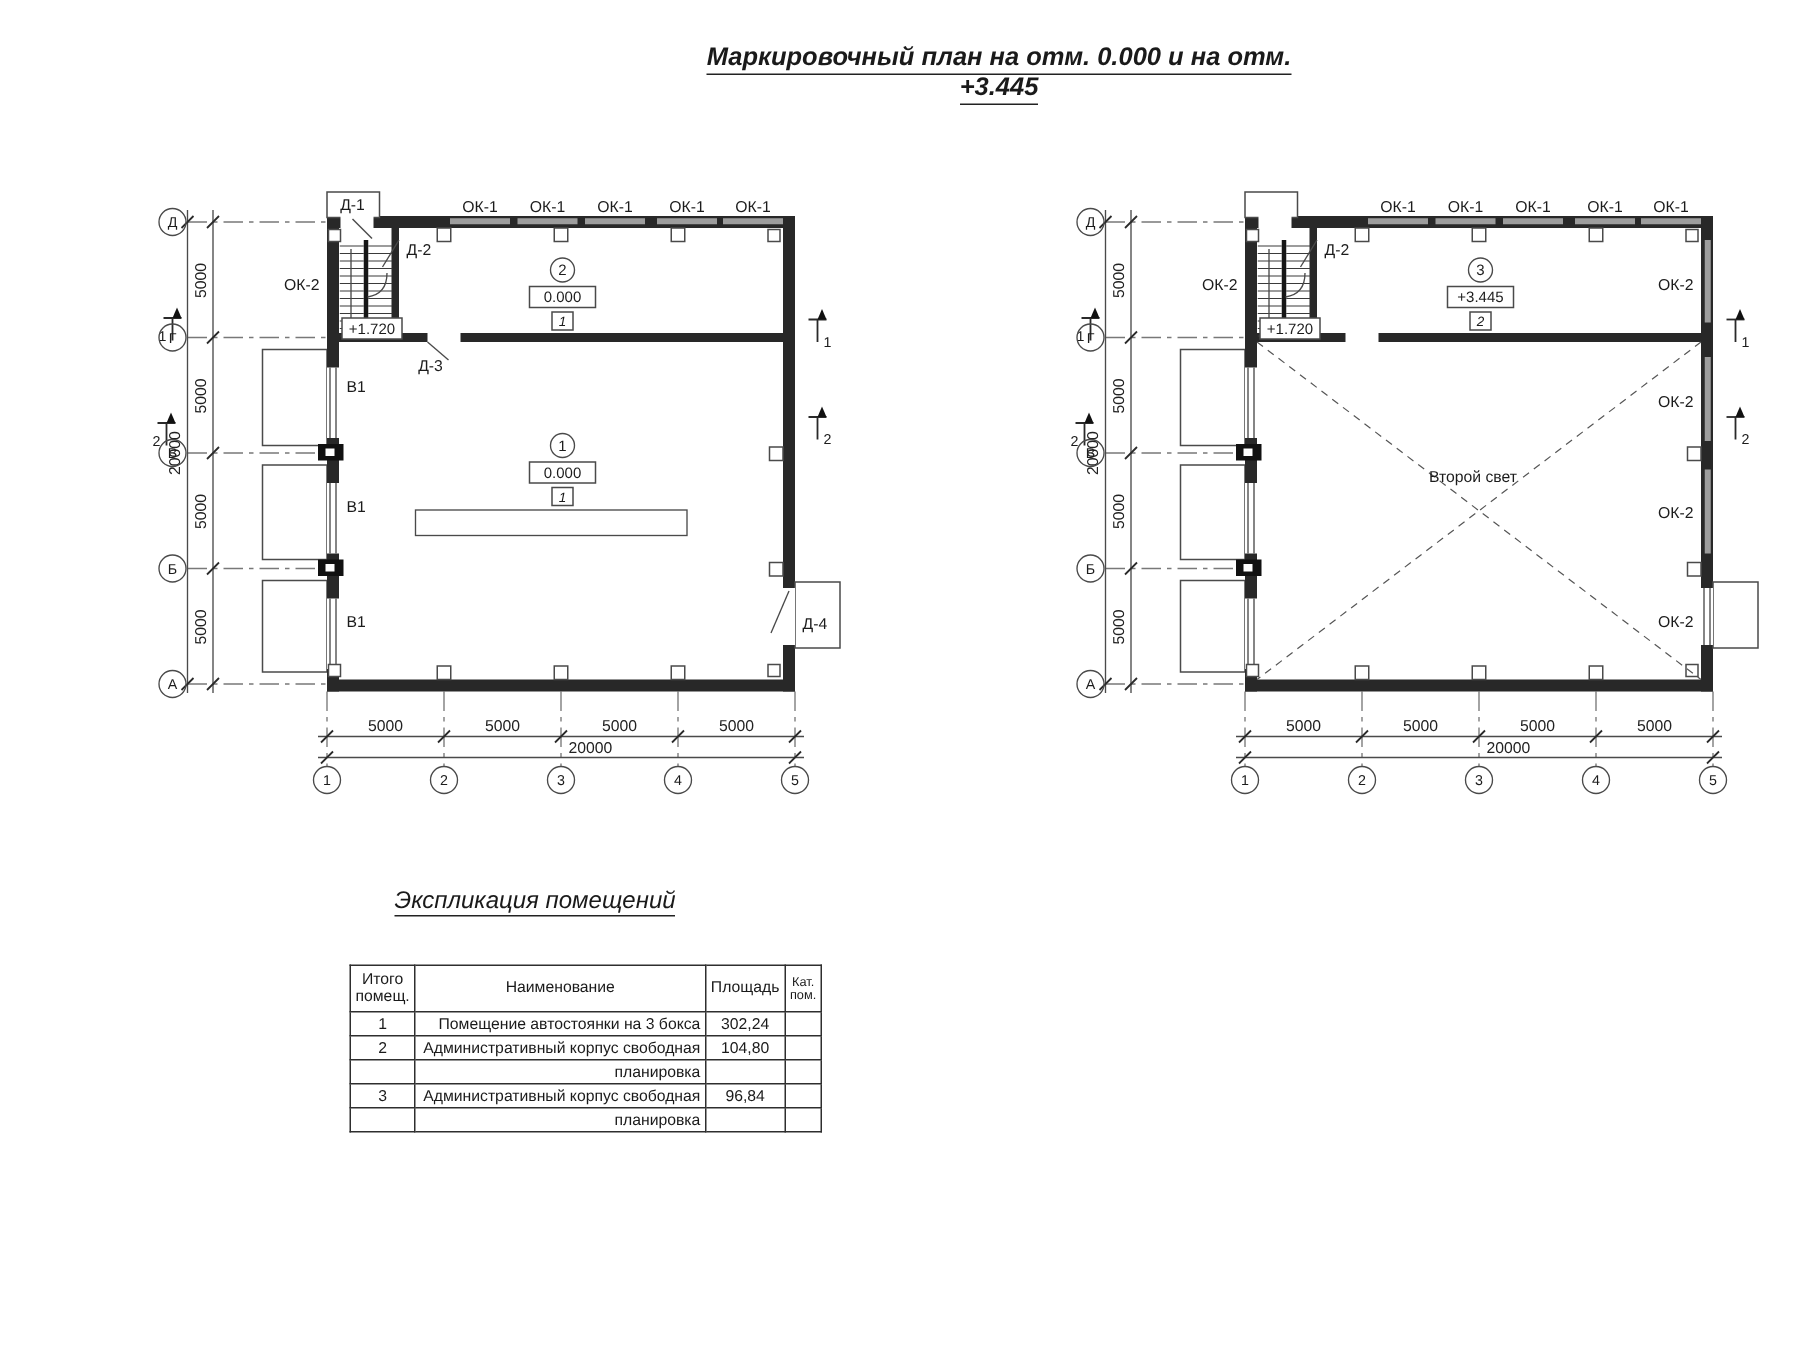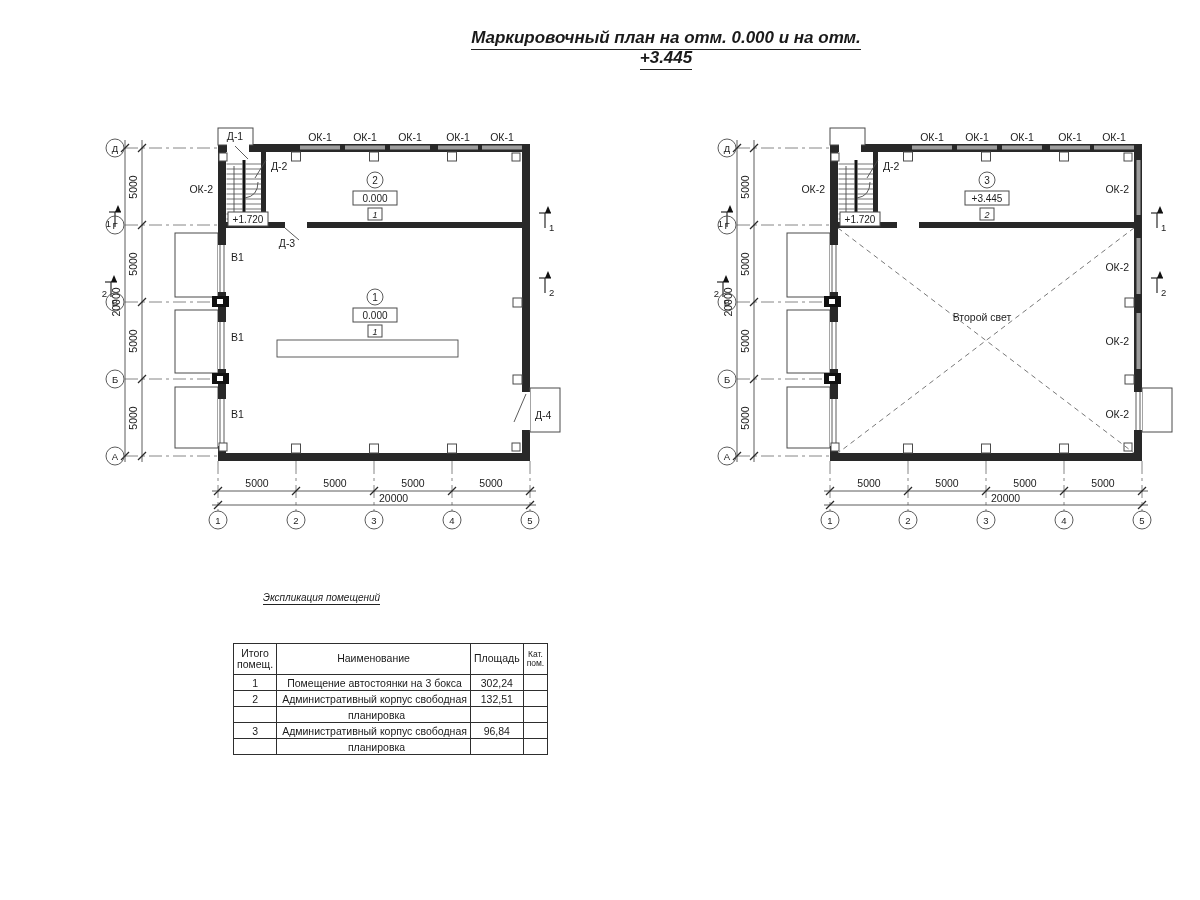--- a/index.html
+++ b/index.html
@@ -1,20 +1,20 @@
 <!DOCTYPE html>
 <html><head>
 <meta charset="utf-8">
 <style>
   html,body{margin:0;padding:0;background:#fff;}
   body{width:1200px;height:900px;position:relative;font-family:"Liberation Sans",sans-serif;color:#1a1a1a;overflow:hidden;}
   .abs{position:absolute;}
   #title{left:456px;top:28px;width:420px;text-align:center;font-size:17px;font-style:italic;font-weight:bold;}
   #title span{border-bottom:1.6px solid #222;padding-bottom:2px;}
-  #tbl-title{left:263px;top:592px;font-size:10px;font-style:italic;}
+  #tbl-title{left:263px;top:592px;font-size:16px;font-style:italic;}
   #tbl-title span{border-bottom:1.2px solid #222;padding-bottom:1px;}
   svg text{font-family:"Liberation Sans",sans-serif;fill:#1c1c1c;}
   .axisline{stroke:#787878;stroke-width:0.9;stroke-dasharray:13 4 3 4;fill:none;}
   .dim{stroke:#4a4a4a;stroke-width:0.9;fill:none;}
   .tick{stroke:#2a2a2a;stroke-width:1.2;}
   .wall{fill:#282828;}
   .thin{stroke:#4a4a4a;stroke-width:1;fill:#fff;}
   .thinNF{stroke:#4a4a4a;stroke-width:0.9;fill:none;}
   .win{fill:#9d9d9d;}
   .lbl{font-size:10.5px;}
@@ -25,21 +25,21 @@
   .cat{font-size:9px;font-style:italic;}
   .dashx{stroke:#555;stroke-width:0.8;stroke-dasharray:5 4;fill:none;}
   .tread{stroke:#3a3a3a;stroke-width:0.7;fill:none;}
   .secnum{font-size:9.5px;}
   
   #expl{left:233px;top:643px;border-collapse:collapse;table-layout:fixed;font-size:10.5px;}
   #expl td{border:1px solid #2e2e2e;padding:0 3px;height:15px;overflow:hidden;white-space:nowrap;}
   #expl{border:1.5px solid #222;}
   #expl td.hdr{height:30px;text-align:center;vertical-align:middle;line-height:1.05;}
   #expl td.c{text-align:center;}
-  #expl td.nm{text-align:center;padding-left:5px;}
+  #expl td.nm{text-align:right;padding-left:5px;}
   #expl td.sm{font-size:8.5px;}
   #expl td.rt{text-align:right;padding-right:6px;}
 </style>
 </head>
 <body>
 
 <div class="abs" id="title"><span>Маркировочный план на отм. 0.000 и на отм. +3.445</span></div>
 
 <svg class="abs" style="left:85px;top:100px" width="520" height="440" viewBox="0 0 520 440">
 
@@ -449,21 +449,21 @@
   </tr>
   <tr>
     <td class="c">1</td>
     <td class="nm">Помещение автостоянки на 3 бокса</td>
     <td class="c">302,24</td>
     <td class="c"></td>
   </tr>
   <tr>
     <td class="c">2</td>
     <td class="nm">Административный корпус свободная</td>
-    <td class="c">132,51</td>
+    <td class="c">104,80</td>
     <td class="c"></td>
   </tr>
   <tr>
     <td class="c"></td>
     <td class="nm" style="padding-left:9px">планировка</td>
     <td class="c"></td>
     <td class="c"></td>
   </tr>
   <tr>
     <td class="c">3</td>

